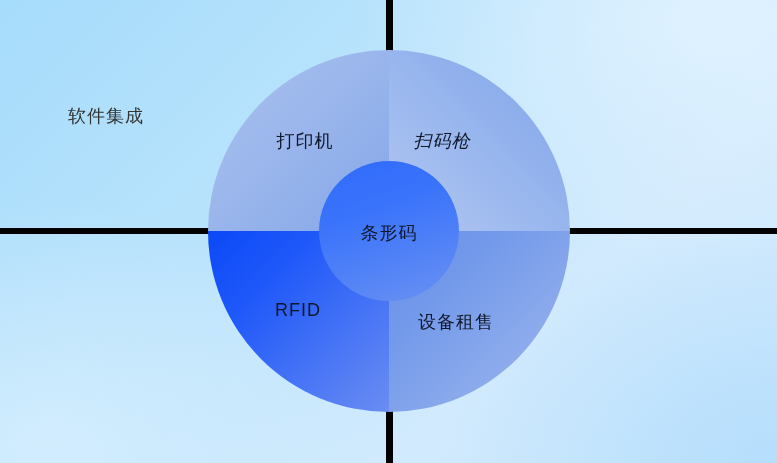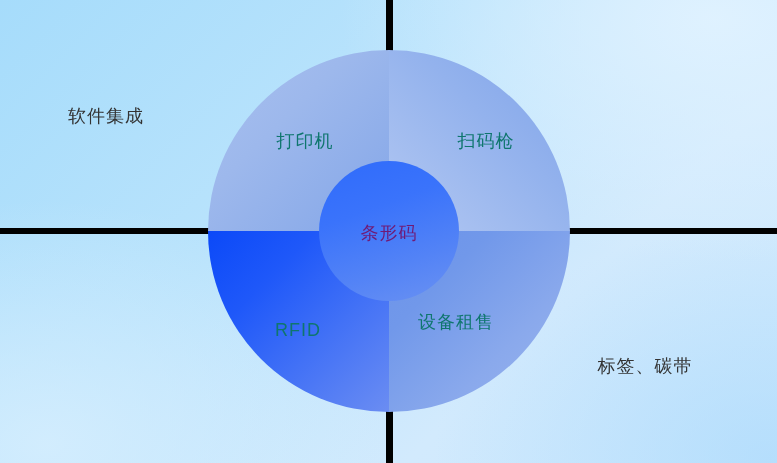--- a/index.html
+++ b/index.html
@@ -106,25 +106,25 @@
     white-space: nowrap;
     transform: translate(-50%, -50%);
     letter-spacing: 1px;
   }
   .label-outer {
     font-size: 18px;
     color: #333333;
   }
   .label-inner {
     font-size: 18px;
-    color: #0f766e;
+    color: #0f172a;
   }
   .label-core {
     font-size: 18px;
-    color: #701a75;
+    color: #0f172a;
   }
 </style>
 </head>
 <body>
 
 <div id="stage">
 
   <div class="bg-layer bg-base"></div>
   <div class="bg-layer bg-tint-tr"></div>
   <div class="bg-layer bg-tint-bl"></div>
@@ -139,25 +139,24 @@
     <div class="quad quad-bl"></div>
     <div class="quad quad-br"></div>
   </div>
 
   <div class="inner-circle"></div>
 
   <div class="label label-core" style="left:389px; top:233px;">条形码</div>
 
   <div class="label label-inner" style="left:305px; top:141px;">打印机</div>
 
-  <div class="label label-inner" style="left:486px; top:141px;">扫码枪</div>
+  <div class="label label-inner" style="left:442px; top:141px;font-style:italic;">扫码枪</div>
 
-  <div class="label label-inner" style="left:298px; top:330px;">RFID</div>
+  <div class="label label-inner" style="left:298px; top:310px;">RFID</div>
 
   <div class="label label-inner" style="left:456px; top:322px;">设备租售</div>
 
   <div class="label label-outer" style="left:106px; top:116px;">软件集成</div>
 
 
 
-  <div class="label label-outer" style="left:645px; top:366px;">标签、碳带</div>
 
 </div>
 
 </body></html>

